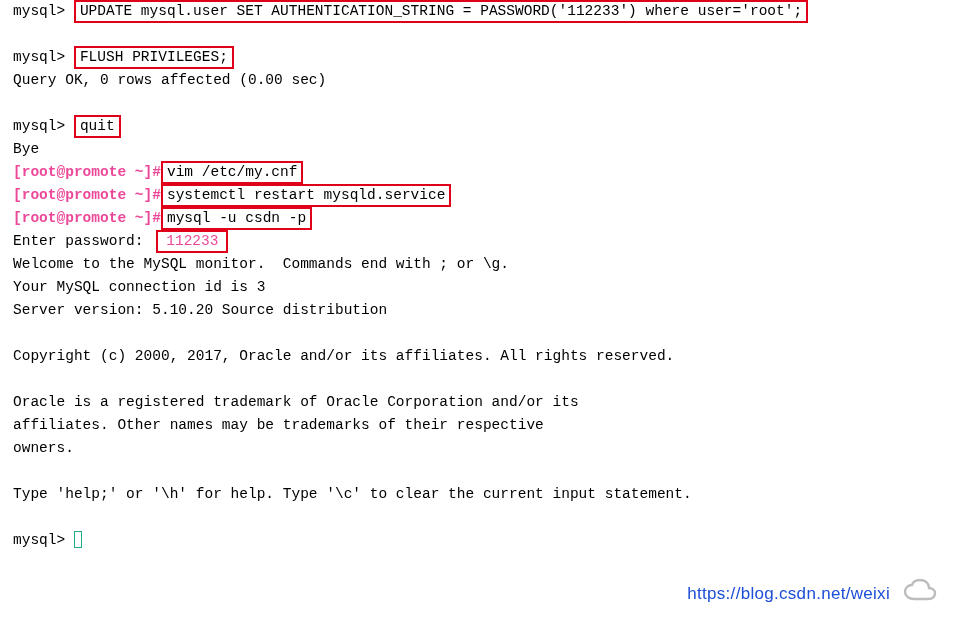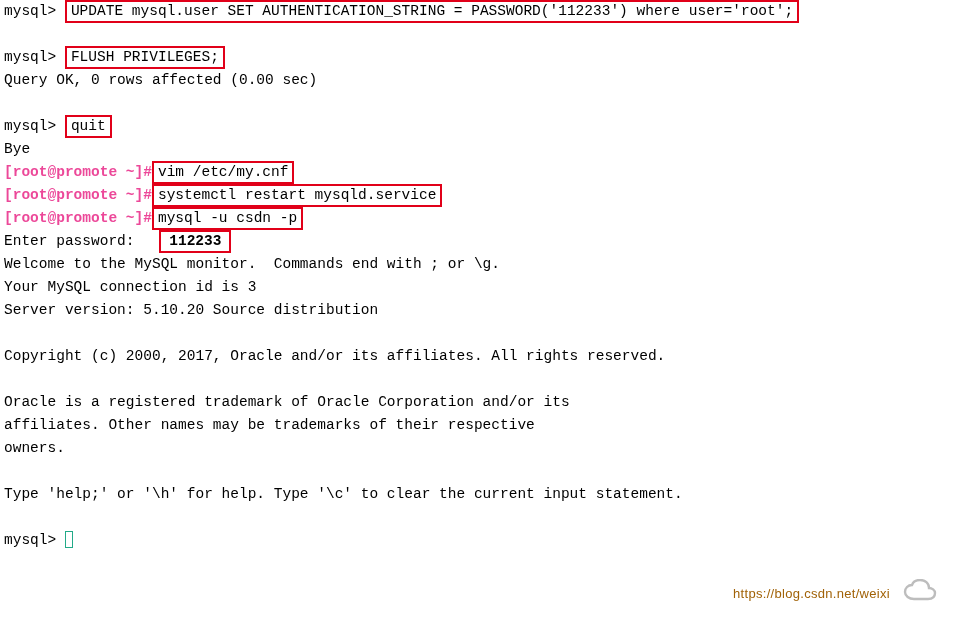--- a/index.html
+++ b/index.html
@@ -9,45 +9,45 @@
       line-height: 23px;
       color: #000;
       background: #fff;
       padding: 0;
       width: 960px;
       height: 623px;
       overflow: hidden;
       position: relative;
     }
     .terminal {
-      padding: 0 4px;
+      padding: 0 13px;
     }
     .line {
       white-space: pre;
       position: relative;
     }
     .prompt-shell { color: #ec4899; font-weight: bold; }
     .box { display: inline-block; border: 2px solid #e10019; padding: 0 4px; margin: -2px 0; line-height: 19px; vertical-align: baseline; }
-    .box-pass { display: inline-block; border: 2px solid #e10019; padding: 0 8px; margin: -2px 16px; color: #000000; font-weight: bold; line-height: 19px; vertical-align: baseline; }
+    .box-pass { display: inline-block; border: 2px solid #e10019; padding: 0 8px; margin: -2px 4px; color: #ec4899; font-weight: normal; line-height: 19px; vertical-align: baseline; }
     .blank { height: 23px; }
     .cursor {
       display: inline-block;
       width: 8px;
       height: 17px;
       border: 1px solid #2a8; 
       background: transparent;
       vertical-align: text-bottom;
     }
     .watermark {
       position: absolute;
       right: 70px;
       bottom: 18px;
-      color: #a16207;
+      color: #1d4ed8;
       font-family: Arial, sans-serif;
-      font-size: 13px;
+      font-size: 17px;
       letter-spacing: 0.3px;
     }
     .logo {
       position: absolute;
       right: 12px;
       bottom: 10px;
     }
     .logo svg path { stroke: #bdbdbd; fill: none; stroke-width: 2.4; }
   </style>
 </head>

